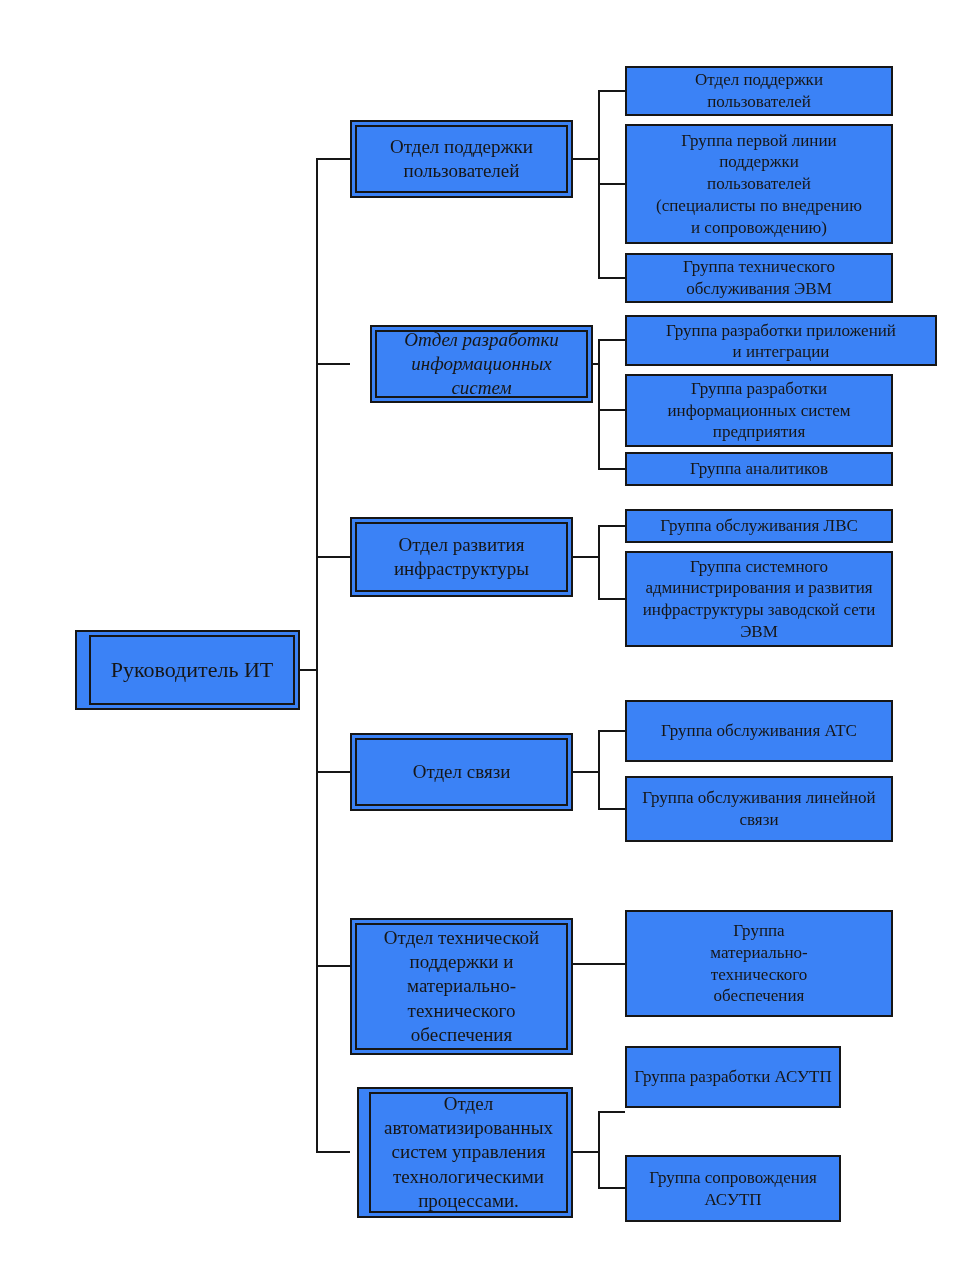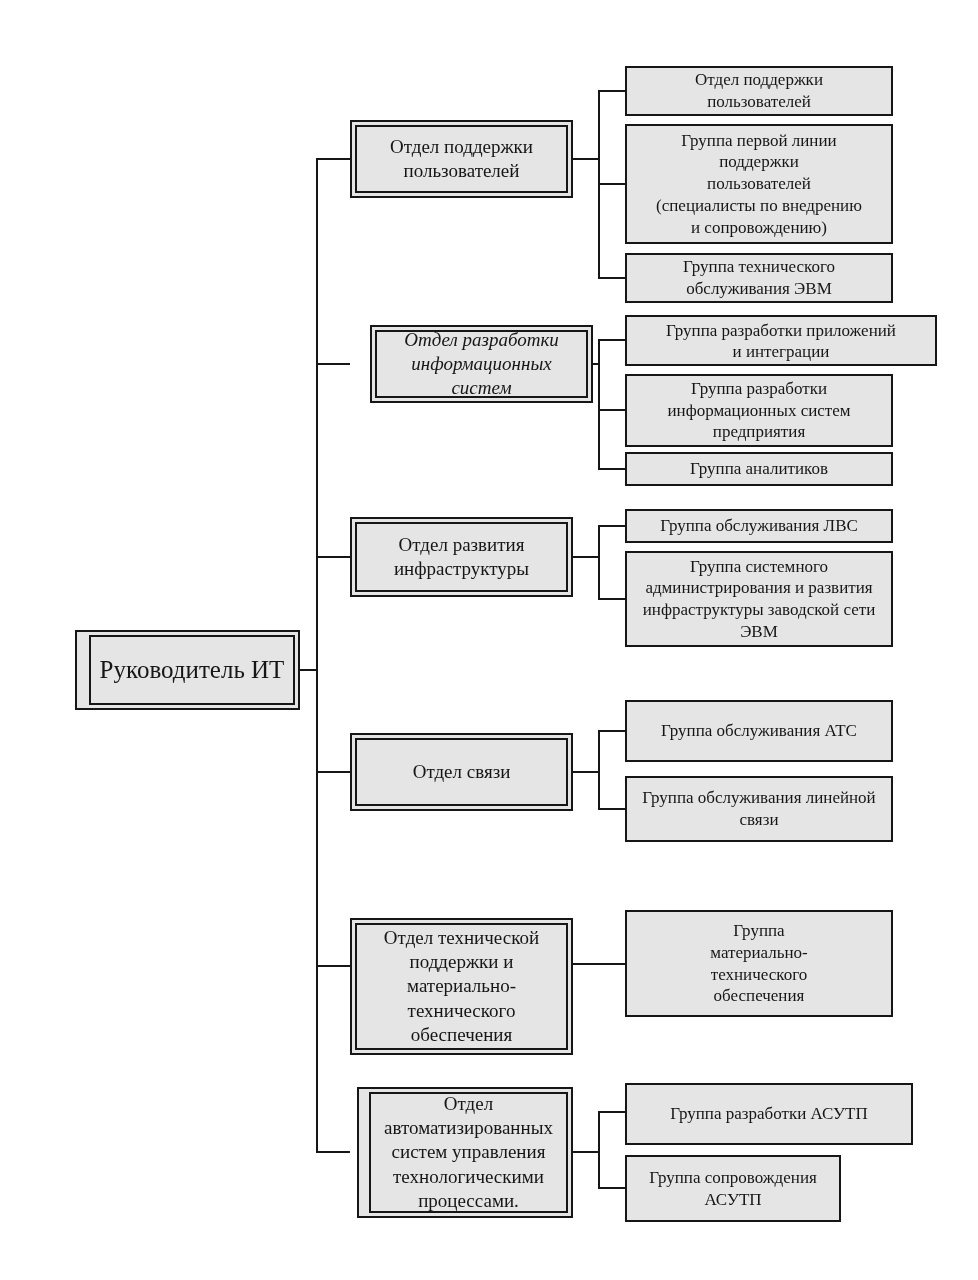--- a/index.html
+++ b/index.html
@@ -18,21 +18,21 @@
   }
   .connectors {
     position: absolute;
     left: 0;
     top: 0;
     pointer-events: none;
   }
   .box {
     position: absolute;
     box-sizing: border-box;
-    background: #e5e5e5;
+    background: #3b82f6;
     display: flex;
     align-items: center;
     justify-content: center;
     text-align: center;
   }
   .sgl {
     border: 2px solid #161616;
     font-size: 17px;
     line-height: 1.28;
   }
@@ -45,21 +45,21 @@
   .dbl-inner {
     box-sizing: border-box;
     border: 2px solid #161616;
     width: 100%;
     height: 100%;
     display: flex;
     align-items: center;
     justify-content: center;
   }
   .root-box {
-    font-size: 25px;
+    font-size: 22px;
     padding-left: 12px;
   }
   .lbl {
     white-space: pre-line;
     display: block;
     padding: 1px 3px;
   }
 </style>
 </head>
 <body>
@@ -206,20 +206,20 @@
 
   <div class="box dbl" style="left:357px;top:1087px;width:216px;height:131px;padding-left:10px;">
     <div class="dbl-inner">
       <span class="lbl">Отдел
 автоматизированных
 систем управления
 технологическими
 процессами.</span>
     </div>
   </div>
-  <div class="box sgl" style="left:625px;top:1046px;width:288px;height:62px;margin-top:37px;">
+  <div class="box sgl" style="left:625px;top:1046px;width:216px;height:62px;">
     <span class="lbl">Группа разработки АСУТП</span>
   </div>
   <div class="box sgl" style="left:625px;top:1155px;width:216px;height:67px;">
     <span class="lbl">Группа сопровождения АСУТП</span>
   </div>
 
 </div>
 
 </body></html>

